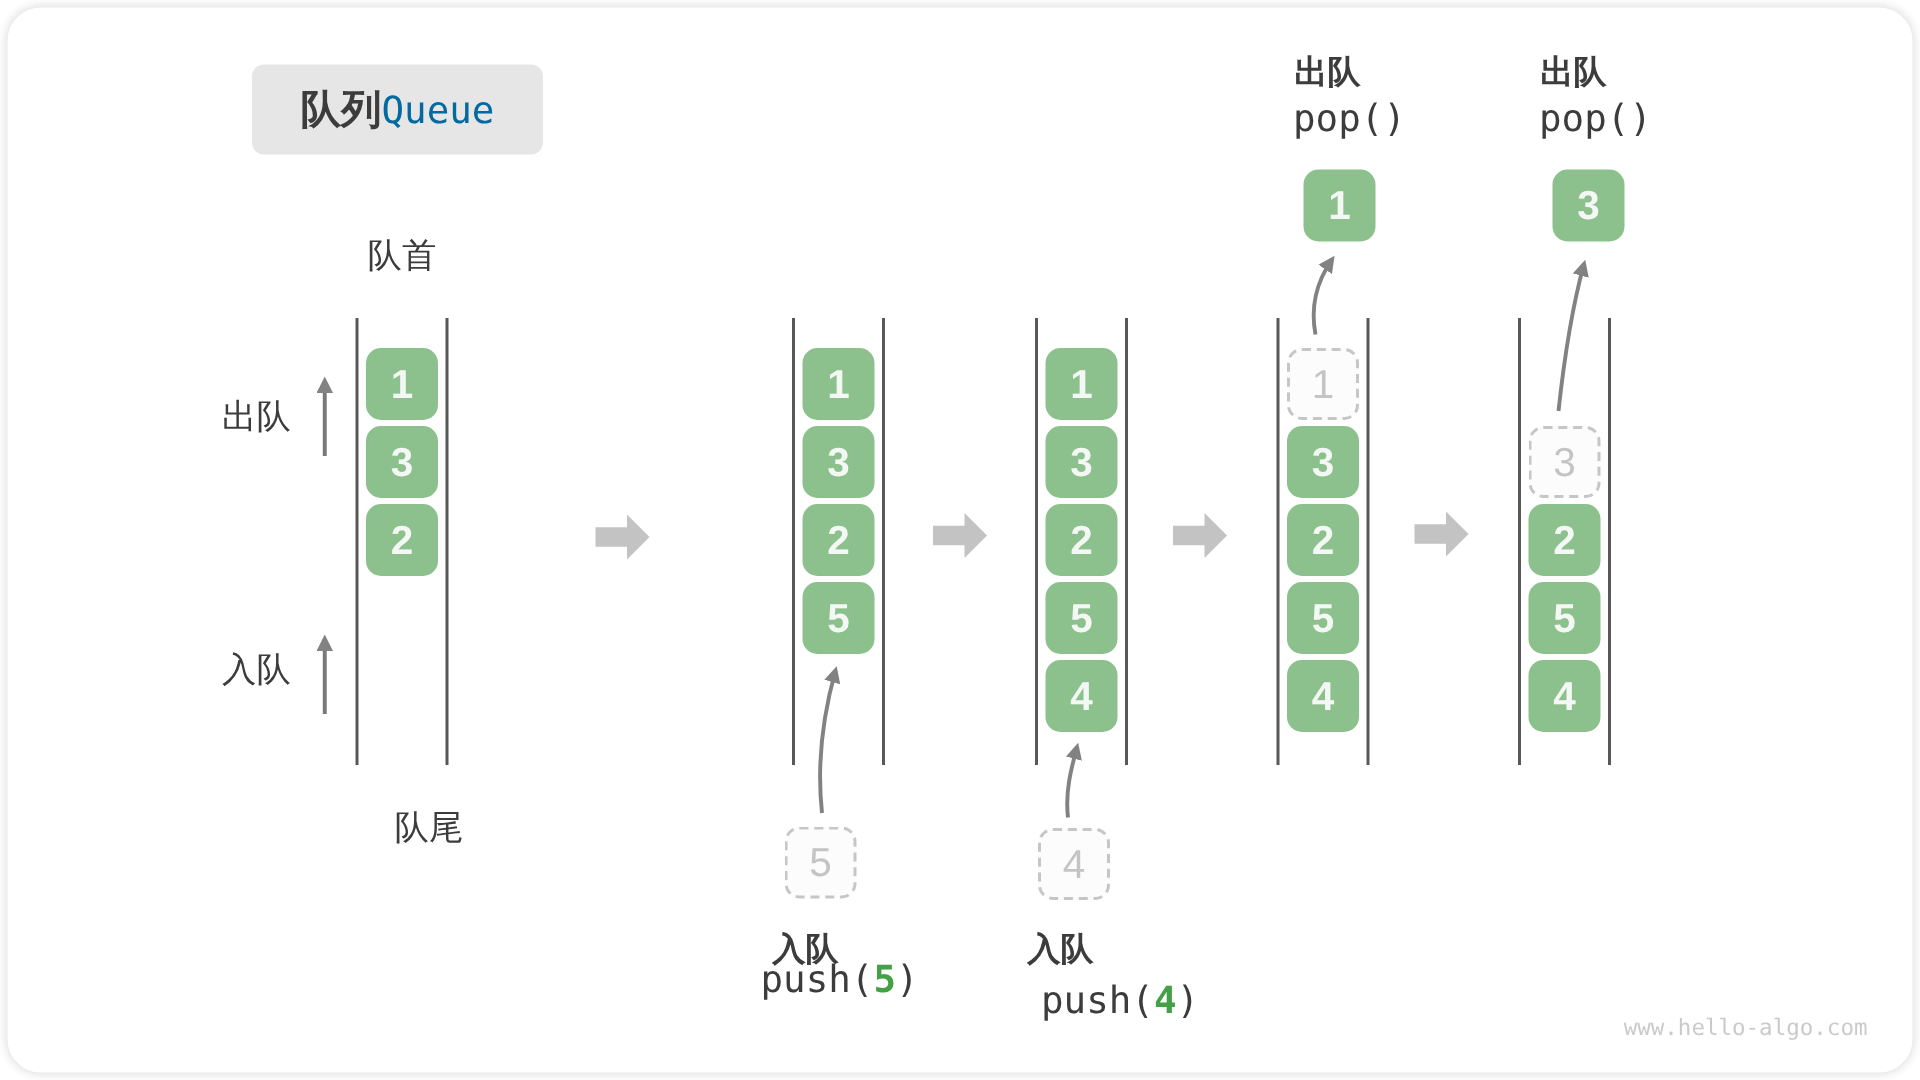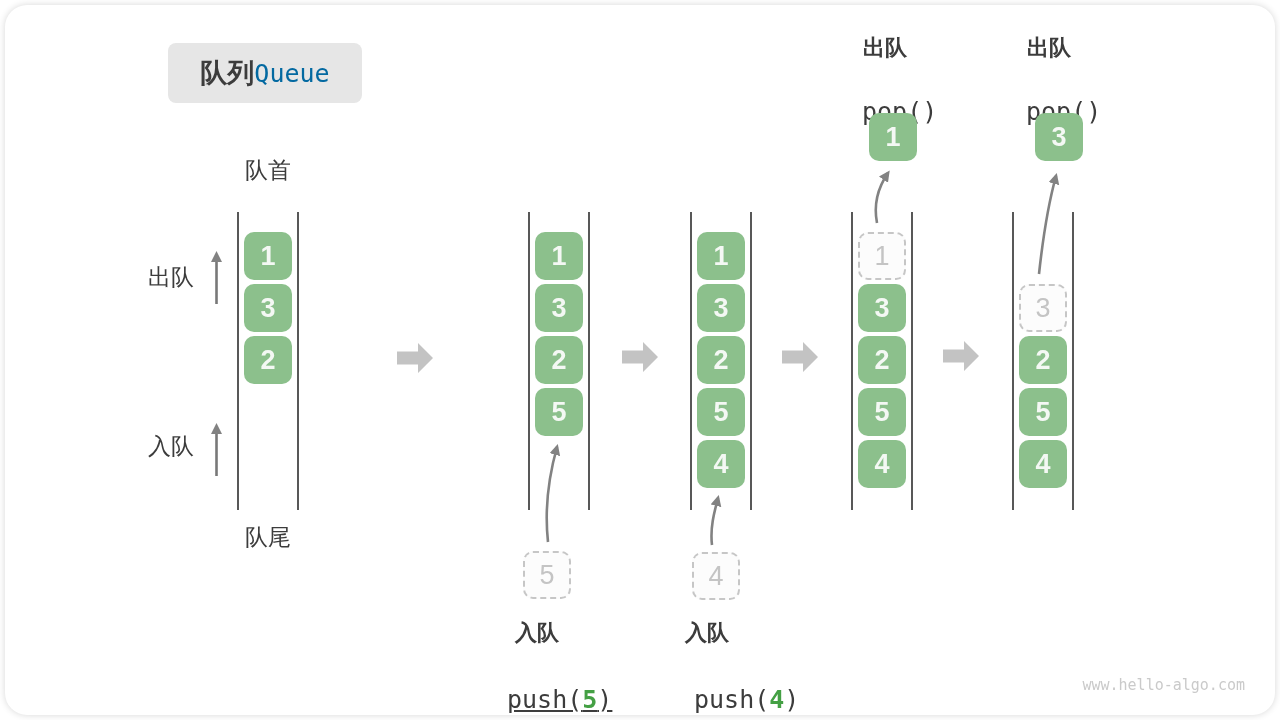--- a/index.html
+++ b/index.html
@@ -10,21 +10,21 @@
   
   .title-box{position:absolute;left:168px;top:43px;width:194px;height:60px;
              background:#E6E6E6;border-radius:8px;display:flex;align-items:center;
              justify-content:center;}
   .title-zh{font-size:27px;font-weight:700;color:#3C3C3C;}
   .title-en{font-family:"DejaVu Sans Mono",monospace;font-size:25px;color:#0369a1;}
   
   .zh{position:absolute;font-weight:400;color:#3C3C3C;font-size:23px;white-space:nowrap;}
   .zh-op{position:absolute;font-weight:700;color:#3C3C3C;font-size:22px;white-space:nowrap;}
   .code{position:absolute;font-family:"DejaVu Sans Mono",monospace;font-size:25px;
-        color:#3C3C3C;white-space:nowrap;margin-top:33px;}
+        color:#3C3C3C;white-space:nowrap;}
   .code .arg{color:#44A044;font-weight:700;}
   
   .wall{position:absolute;width:1.6px;height:298px;top:212px;background:#585858;}
   
   .blk{position:absolute;width:48px;height:48px;border-radius:10px;background:#8CC08C;
        color:#F4F8F4;font-size:27px;font-weight:700;display:flex;align-items:center;
        justify-content:center;}
   .ghost{position:absolute;width:48px;height:48px;border-radius:10px;box-sizing:border-box;
          border:2px dashed #C6C6C6;background:#FCFCFC;color:#C4C4C4;font-size:27px;
          font-weight:400;display:flex;align-items:center;justify-content:center;}
@@ -36,21 +36,21 @@
 <body>
 
 <div class="card"></div>
 
 <div class="title-box">
   <span class="title-zh">队列</span>
   <span class="title-en">Queue</span>
 </div>
 
 <div class="zh" style="left:227px;top:155px;width:82px;text-align:center;">队首</div>
-<div class="zh" style="left:227px;top:522px;width:82px;text-align:center;">队尾</div>
+<div class="zh" style="left:227px;top:536px;width:82px;text-align:right;">队尾</div>
 
 <div class="zh" style="left:148px;top:262px;">出队</div>
 <div class="zh" style="left:148px;top:431px;">入队</div>
 
 <svg class="overlay" width="1280" height="720" viewBox="0 0 1280 720">
   <defs>
     <marker id="ah" markerUnits="userSpaceOnUse" markerWidth="12" markerHeight="12" refX="8" refY="5.5" orient="auto">
       <path d="M0,0 L11,5.5 L0,11 Z" fill="#828282"></path>
     </marker>
   </defs>
@@ -75,21 +75,21 @@
 <div class="blk" style="left:244px;top:336px;">2</div>
 
 <div class="wall" style="left:528px;"></div>
 <div class="wall" style="left:588px;"></div>
 <div class="blk" style="left:535px;top:232px;">1</div>
 <div class="blk" style="left:535px;top:284px;">3</div>
 <div class="blk" style="left:535px;top:336px;">2</div>
 <div class="blk" style="left:535px;top:388px;">5</div>
 <div class="ghost" style="left:523px;top:551px;">5</div>
 <div class="zh-op" style="left:515px;top:618px;">入队</div>
-<div class="code" style="left:507px;top:652px;text-decoration:underline;"><span>push(</span><span class="arg">5</span><span>)</span></div>
+<div class="code" style="left:507px;top:638px;"><span>push(</span><span class="arg">5</span><span>)</span></div>
 
 <div class="wall" style="left:690px;"></div>
 <div class="wall" style="left:750px;"></div>
 <div class="blk" style="left:697px;top:232px;">1</div>
 <div class="blk" style="left:697px;top:284px;">3</div>
 <div class="blk" style="left:697px;top:336px;">2</div>
 <div class="blk" style="left:697px;top:388px;">5</div>
 <div class="blk" style="left:697px;top:440px;">4</div>
 <div class="ghost" style="left:692px;top:552px;">4</div>
 <div class="zh-op" style="left:685px;top:618px;">入队</div>

